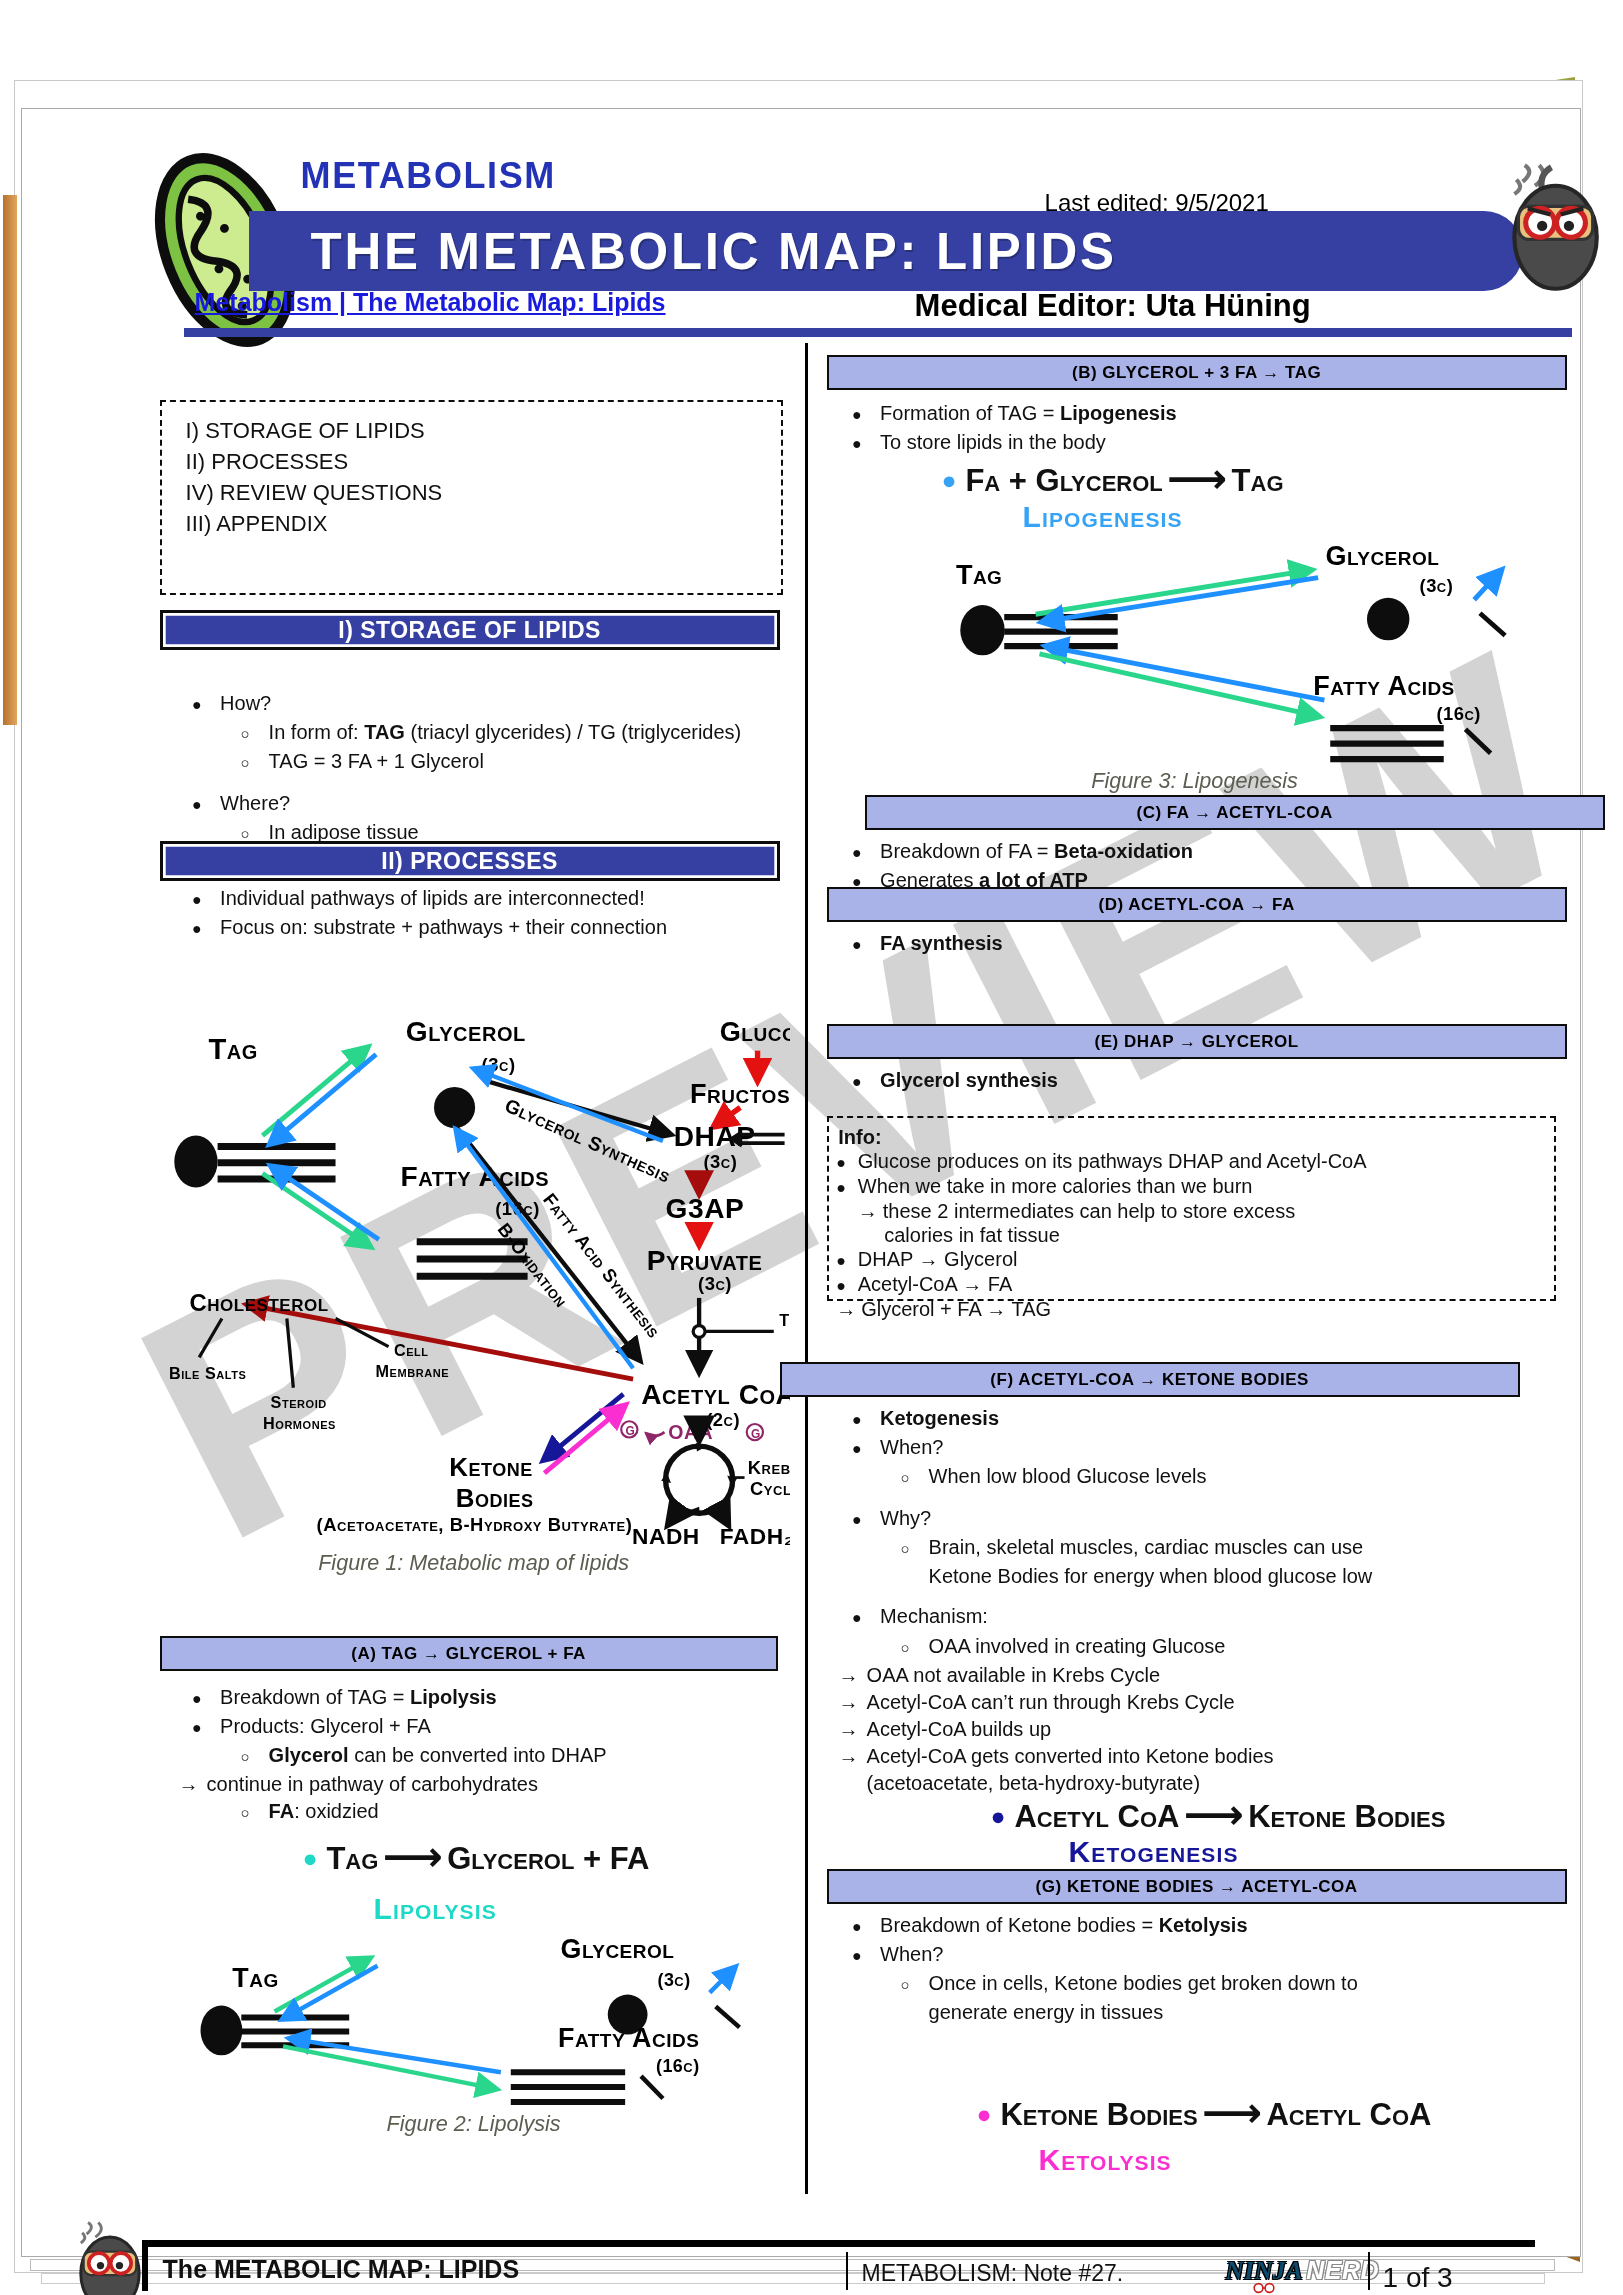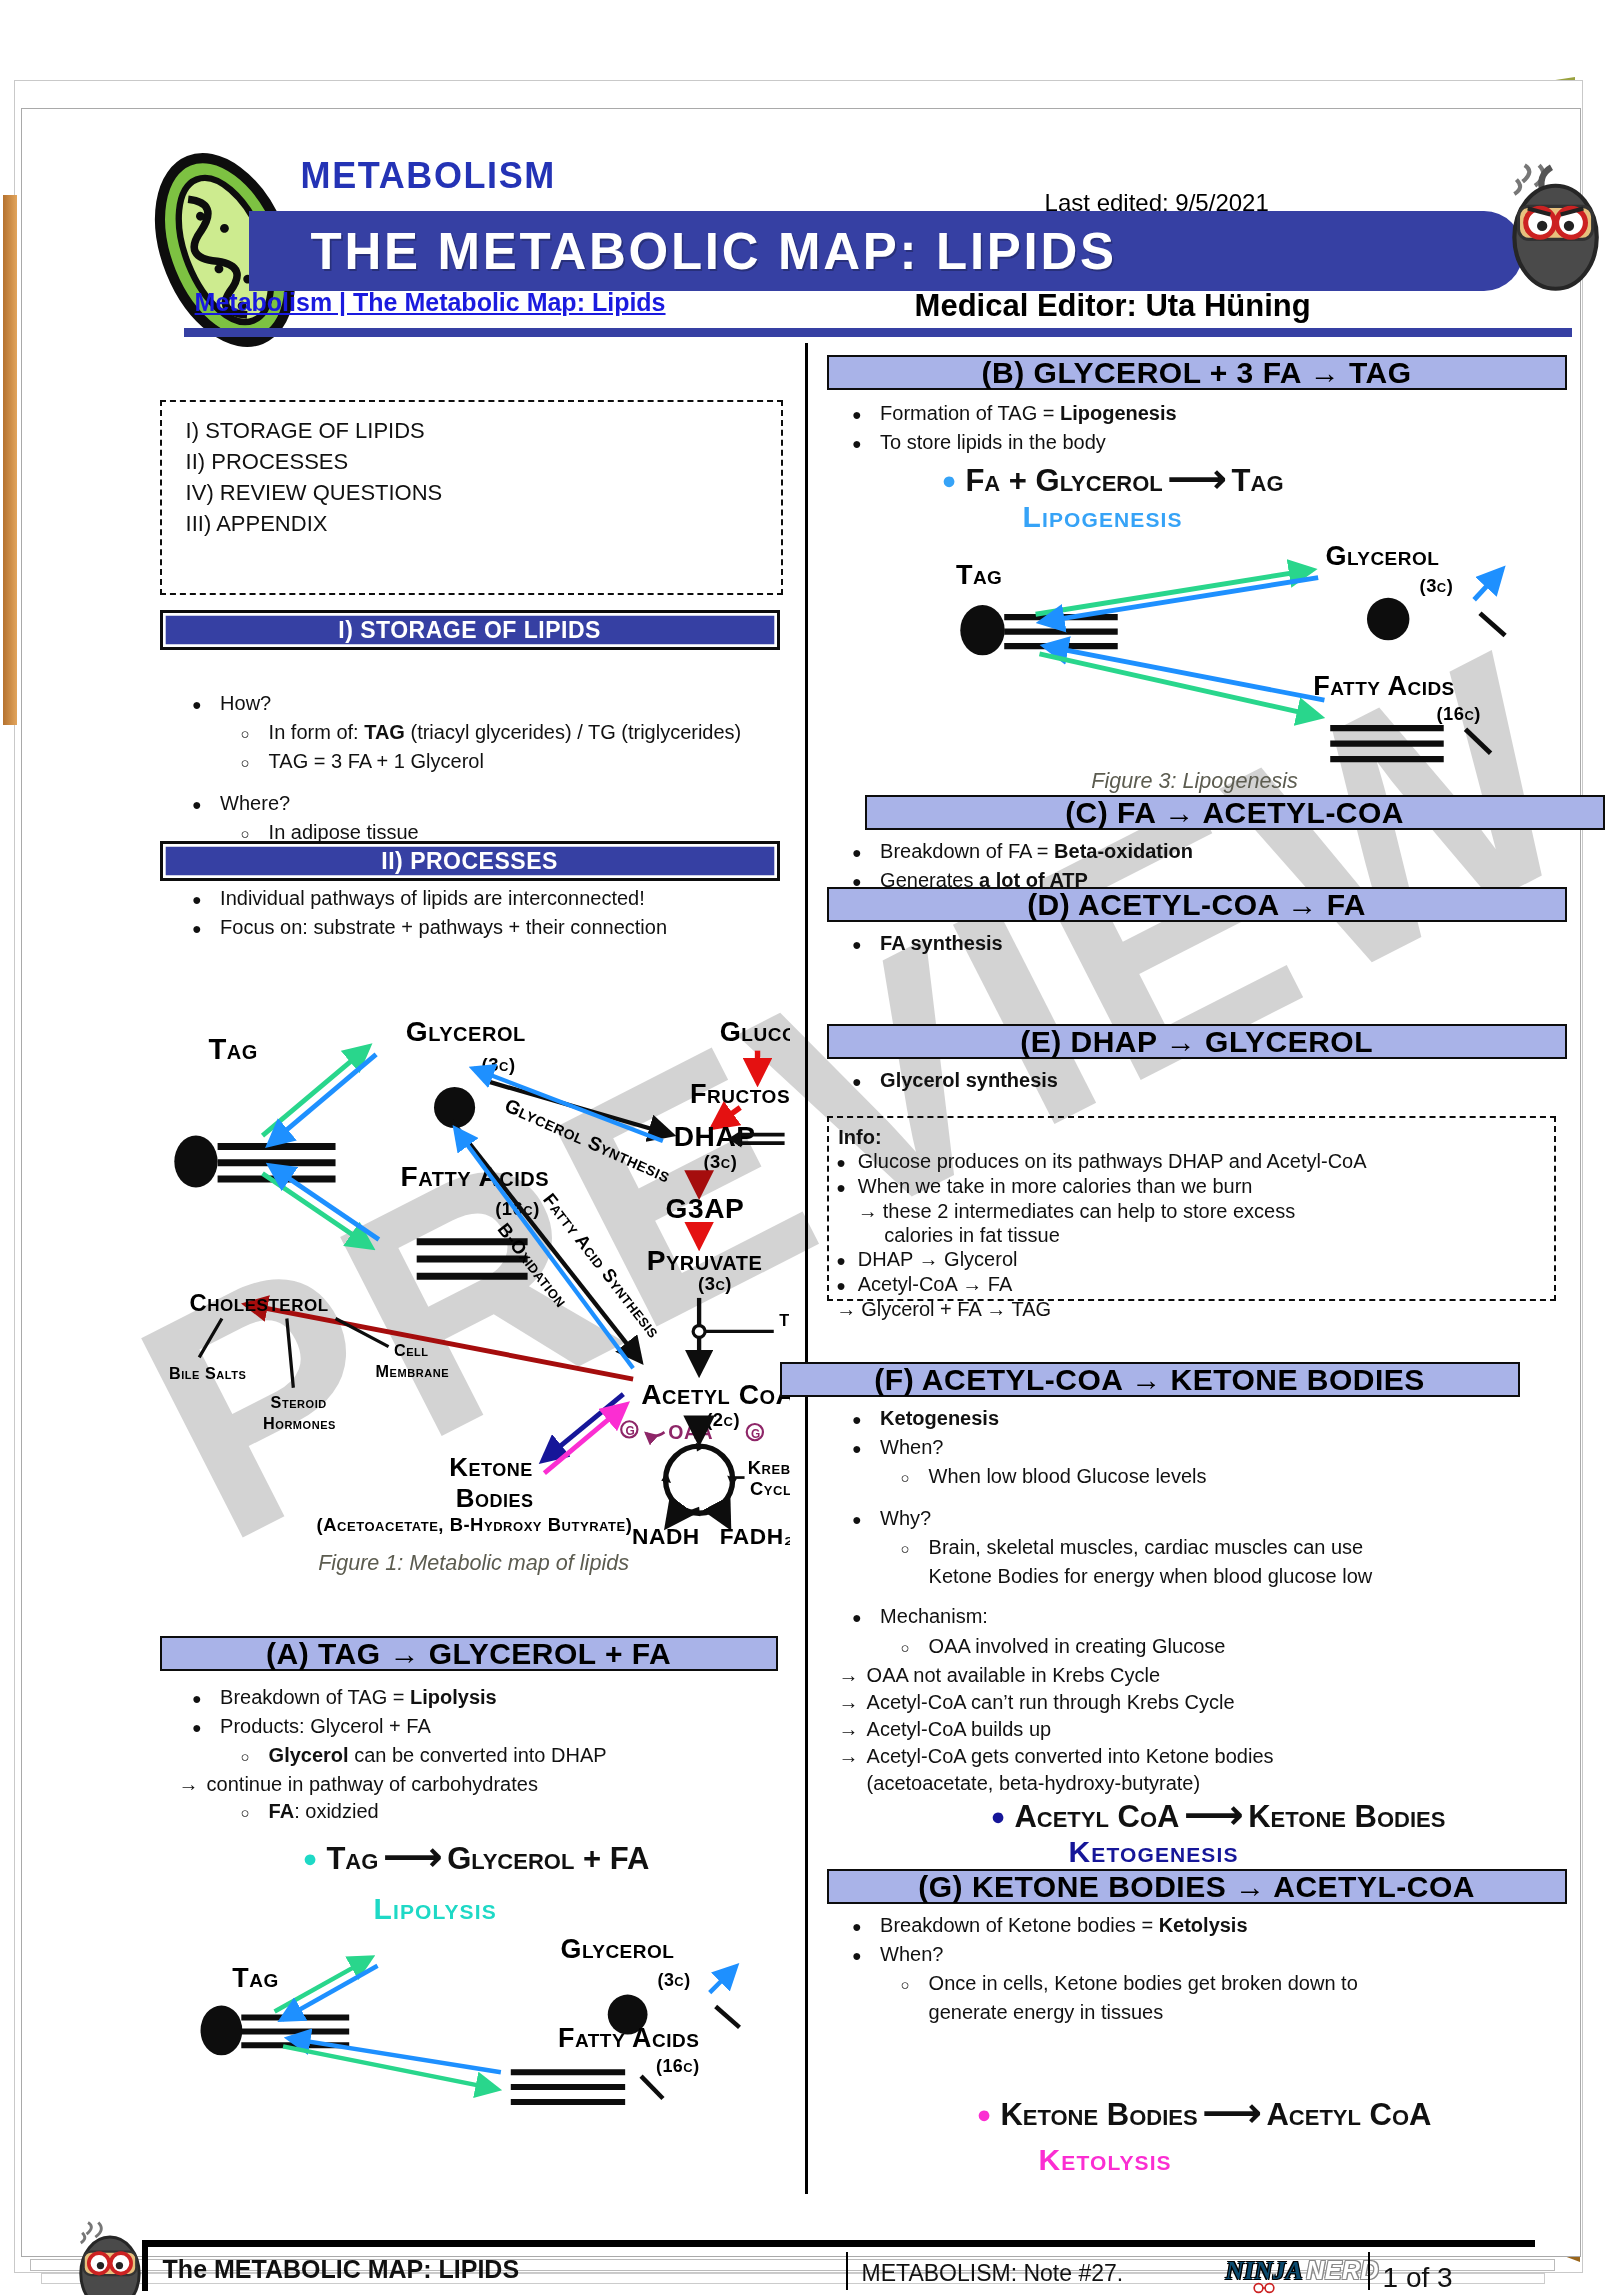--- a/index.html
+++ b/index.html
@@ -19,21 +19,21 @@
   .brand{font-size:36px;font-weight:900;letter-spacing:1.6px;color:#2433b5;}
   .titlebar{background:#3640a3;border-radius:0 39px 39px 0;color:#fff;display:flex;align-items:center;}
   .titlebar span{font-weight:900;font-size:51px;letter-spacing:2.7px;text-shadow:1.6px 1.6px 0 rgba(0,0,0,.25);}
   .lastedited{font-size:24px;color:#000;}
   .crumb{font-size:25px;font-weight:700;color:#1a1adf;text-decoration:underline;}
   .editor{font-size:31px;font-weight:700;color:#000;}
   .bluerule{background:#3640a3;height:8.7px;}
   .divider{background:#000;width:3.8px;}
   
   .bigbar{background:#3640a3;border:3.2px solid #0d0d0d;box-shadow:inset 0 0 0 2.7px #fff;color:#fff;font-weight:700;font-size:23px;display:flex;align-items:center;justify-content:center;letter-spacing:0.5px;}
-  .smallbar{background:#a9b3e8;border:2.7px solid #0d0d0d;color:#000;font-weight:700;font-size:30px;display:flex;align-items:center;justify-content:center;letter-spacing:0.5px;}
+  .smallbar{background:#a9b3e8;border:2.7px solid #0d0d0d;color:#000;font-weight:700;font-size:17px;display:flex;align-items:center;justify-content:center;letter-spacing:0.5px;}
   .dashbox{border:2.7px dashed #0d0d0d;}
   .outline-items{font-size:22px;line-height:31px;padding:13px 5.4px 5.4px 24px;}
   
   .rows{font-size:20px;}
   .row{display:flex;align-items:baseline;line-height:26px;margin-top:1.1px;}
   .row .mk{width:28px;flex:0 0 28px;font-size:16px;}
   .row .mk.c{font-size:15px;}
   .row .mk.a{font-size:20px;}
   .ind1{padding-left:13.5px;}
   .ind2{padding-left:62px;}
@@ -324,20 +324,21 @@
     <line x1="1072" y1="160" x2="1120" y2="202" stroke="#0d0d0d" stroke-width="9"></line>
     <text class="ht" x="755" y="242" font-size="54">Fatty Acids</text>
     <text class="ht" x="952" y="292" font-size="36">(16c)</text>
     <path d="M660 292 H890 M660 322 H890 M660 352 H890" stroke="#0d0d0d" stroke-width="12"></path>
     <line x1="922" y1="300" x2="966" y2="345" stroke="#0d0d0d" stroke-width="9"></line>
     <line x1="185" y1="170" x2="378" y2="62" stroke="#29d68c" stroke-width="9" marker-end="url(#f2G)"></line>
     <line x1="392" y1="78" x2="200" y2="186" stroke="#1e90ff" stroke-width="9" marker-end="url(#f2B)"></line>
     <line x1="640" y1="292" x2="214" y2="224" stroke="#1e90ff" stroke-width="9" marker-end="url(#f2B)"></line>
     <line x1="202" y1="240" x2="632" y2="326" stroke="#29d68c" stroke-width="9" marker-end="url(#f2G)"></line>
   </svg>
+  <div class="abs cap" style="left:138px;top:2002px;width:628px;">Figure 2: Lipolysis</div>
 
   <div class="abs smallbar" style="left:805px;top:246px;width:736px;height:31px;">
       <span>(B)  GLYCEROL + 3 FA → TAG</span>
     </div>
   <div class="abs rows" style="left:817px;top:290px;width:736px;">
     <div class="row ind1">
         <span class="mk">●</span>
         <span><span>Formation of TAG = </span><b>Lipogenesis</b></span>
       </div>
     <div class="row ind1">

